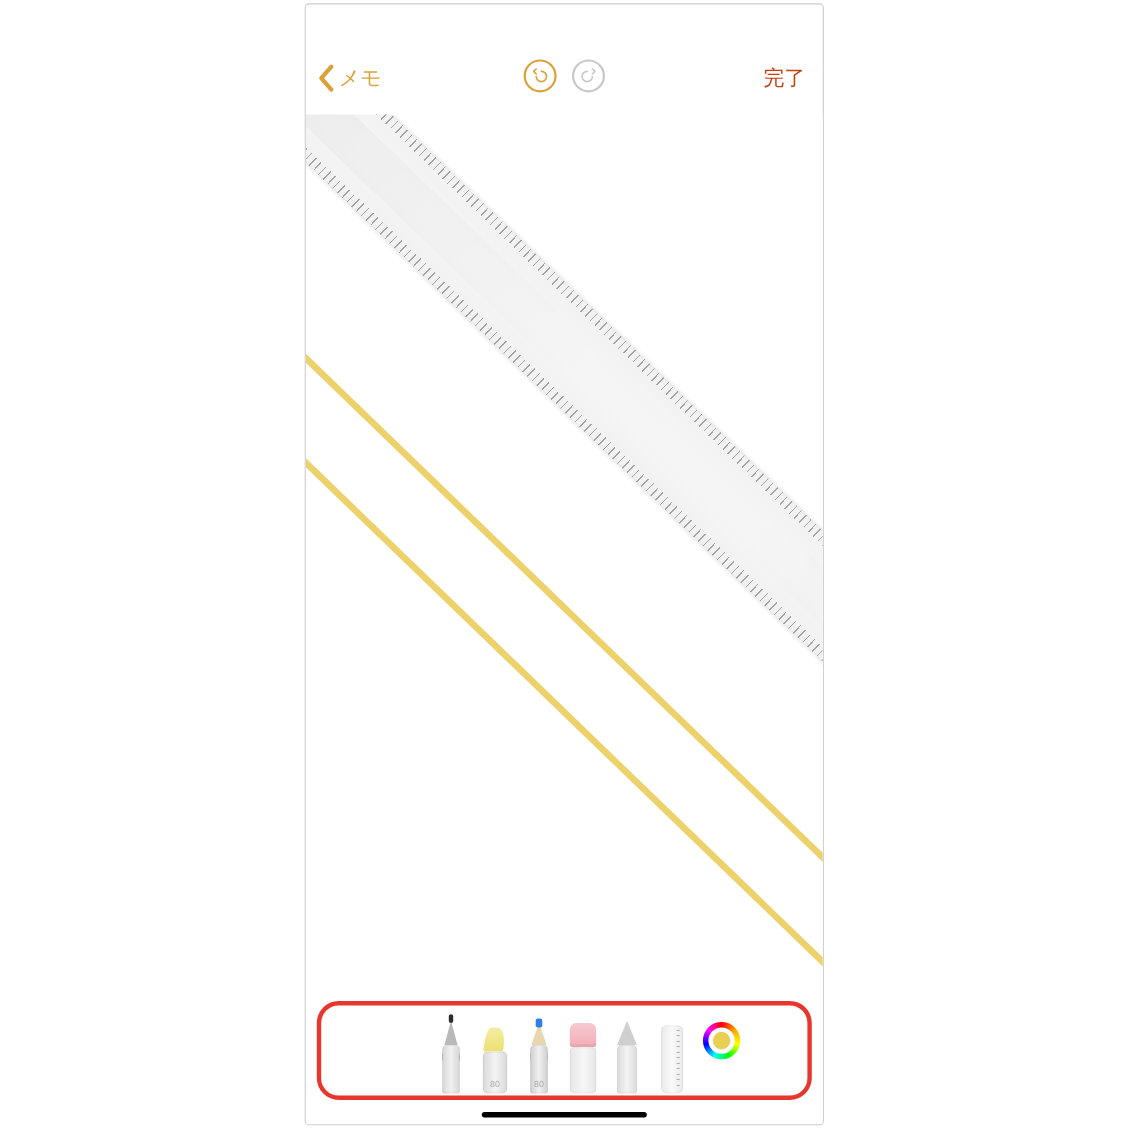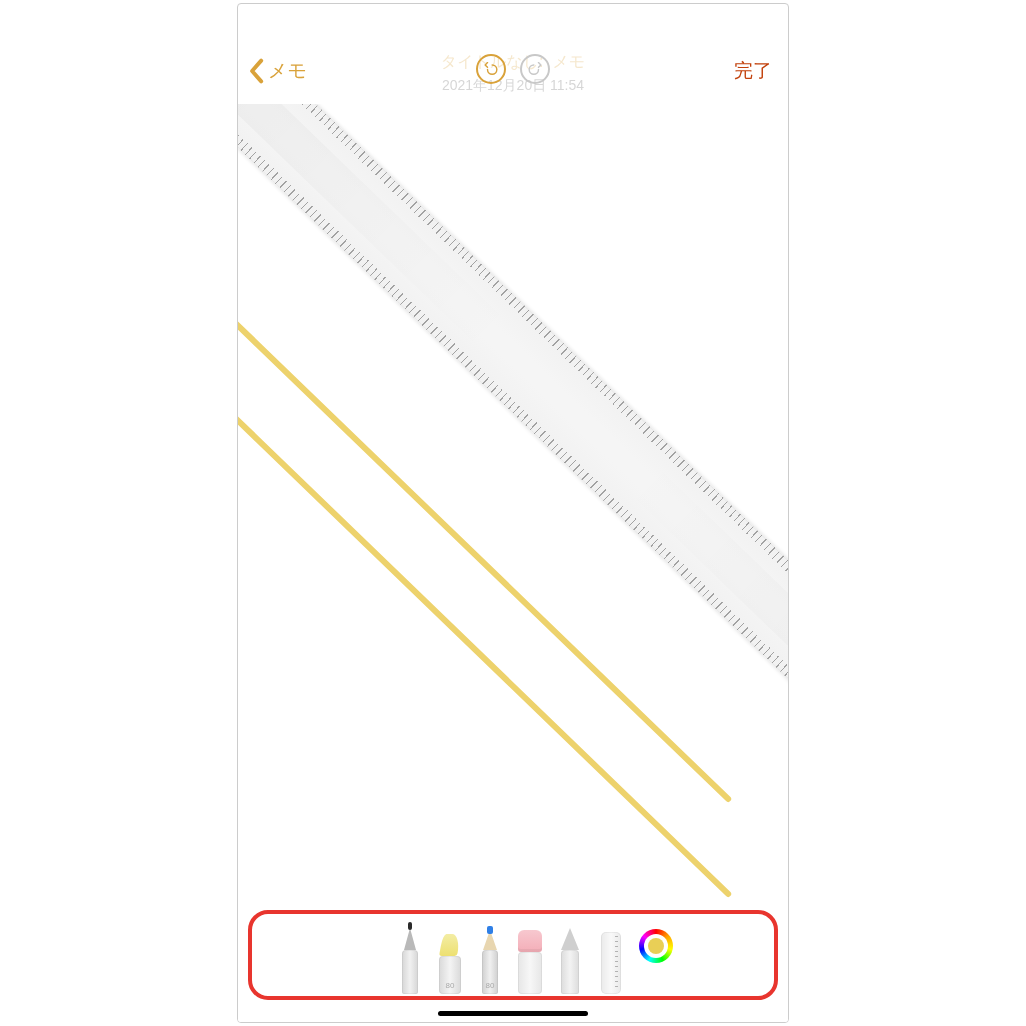--- a/index.html
+++ b/index.html
@@ -3,21 +3,21 @@
   <meta charset="utf-8">
   <style>
     * { margin:0; padding:0; box-sizing:border-box; }
     body {
       width:1026px; height:1026px;
       display:flex; align-items:center; justify-content:center;
       background:#fff;
       font-family:-apple-system,BlinkMacSystemFont,"Hiragino Kaku Gothic ProN",sans-serif;
     }
     .phone {
-      width:552px; height:1020px;
+      width:472px; height:1020px;
       border:1px solid #ccc; border-radius:4px;
       background:#fff; position:relative; overflow:hidden;
       display:flex; flex-direction:column;
     }
     
     .navbar {
       height:100px; position:relative; flex-shrink:0;
       padding-top:46px;
     }
     .nav-back {
@@ -197,27 +197,20 @@
 <div class="phone">
 
   <div class="navbar">
     <div class="nav-back">
       <svg viewBox="0 0 12 20">
         <polyline points="10,2 3,10 10,18" fill="none" stroke="#d9a23a" stroke-width="3" stroke-linecap="round" stroke-linejoin="round"></polyline>
       </svg>
       <span>メモ</span>
     </div>
 
-    <div class="nav-center">
-      <span class="nav-title">
-        <span>タイトルなし</span>:&nbsp;
-        <span>メモ</span>
-      </span>
-      <div class="nav-date">2021年12月20日 11:54</div>
-    </div>
 
     <div class="nav-undo-redo">
       <div class="circ-btn active">
         <svg viewBox="0 0 24 24">
           <path d="M14 5a8 8 0 1 1-8 8" fill="none" stroke="#d9a23a" stroke-width="2.5" stroke-linecap="round"></path>
           <polyline points="9,2 5,6 9,10" fill="none" stroke="#d9a23a" stroke-width="2.5" stroke-linecap="round" stroke-linejoin="round" transform="translate(-3 -1)"></polyline>
         </svg>
       </div>
       <div class="circ-btn">
         <svg viewBox="0 0 24 24">

